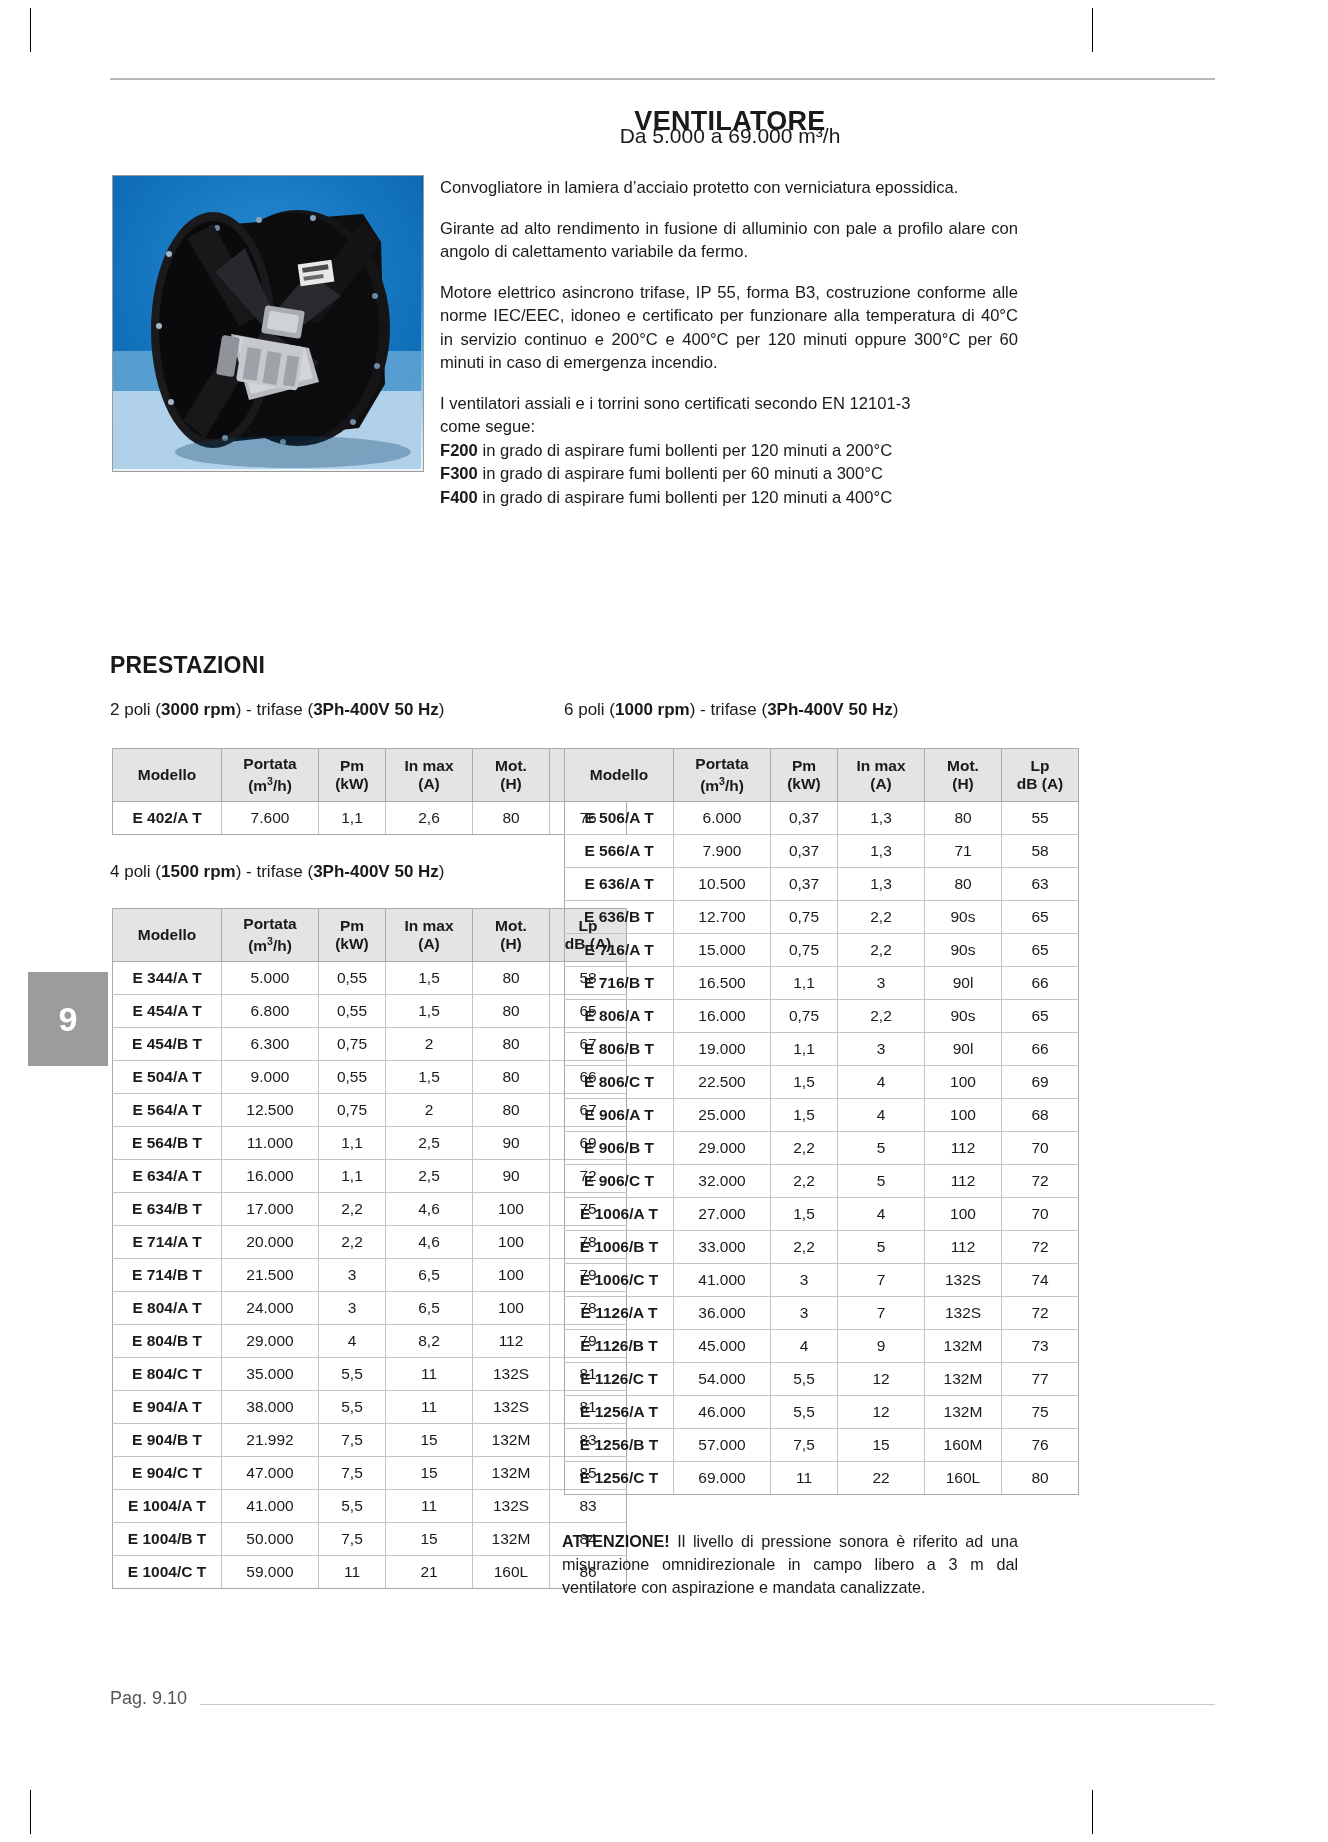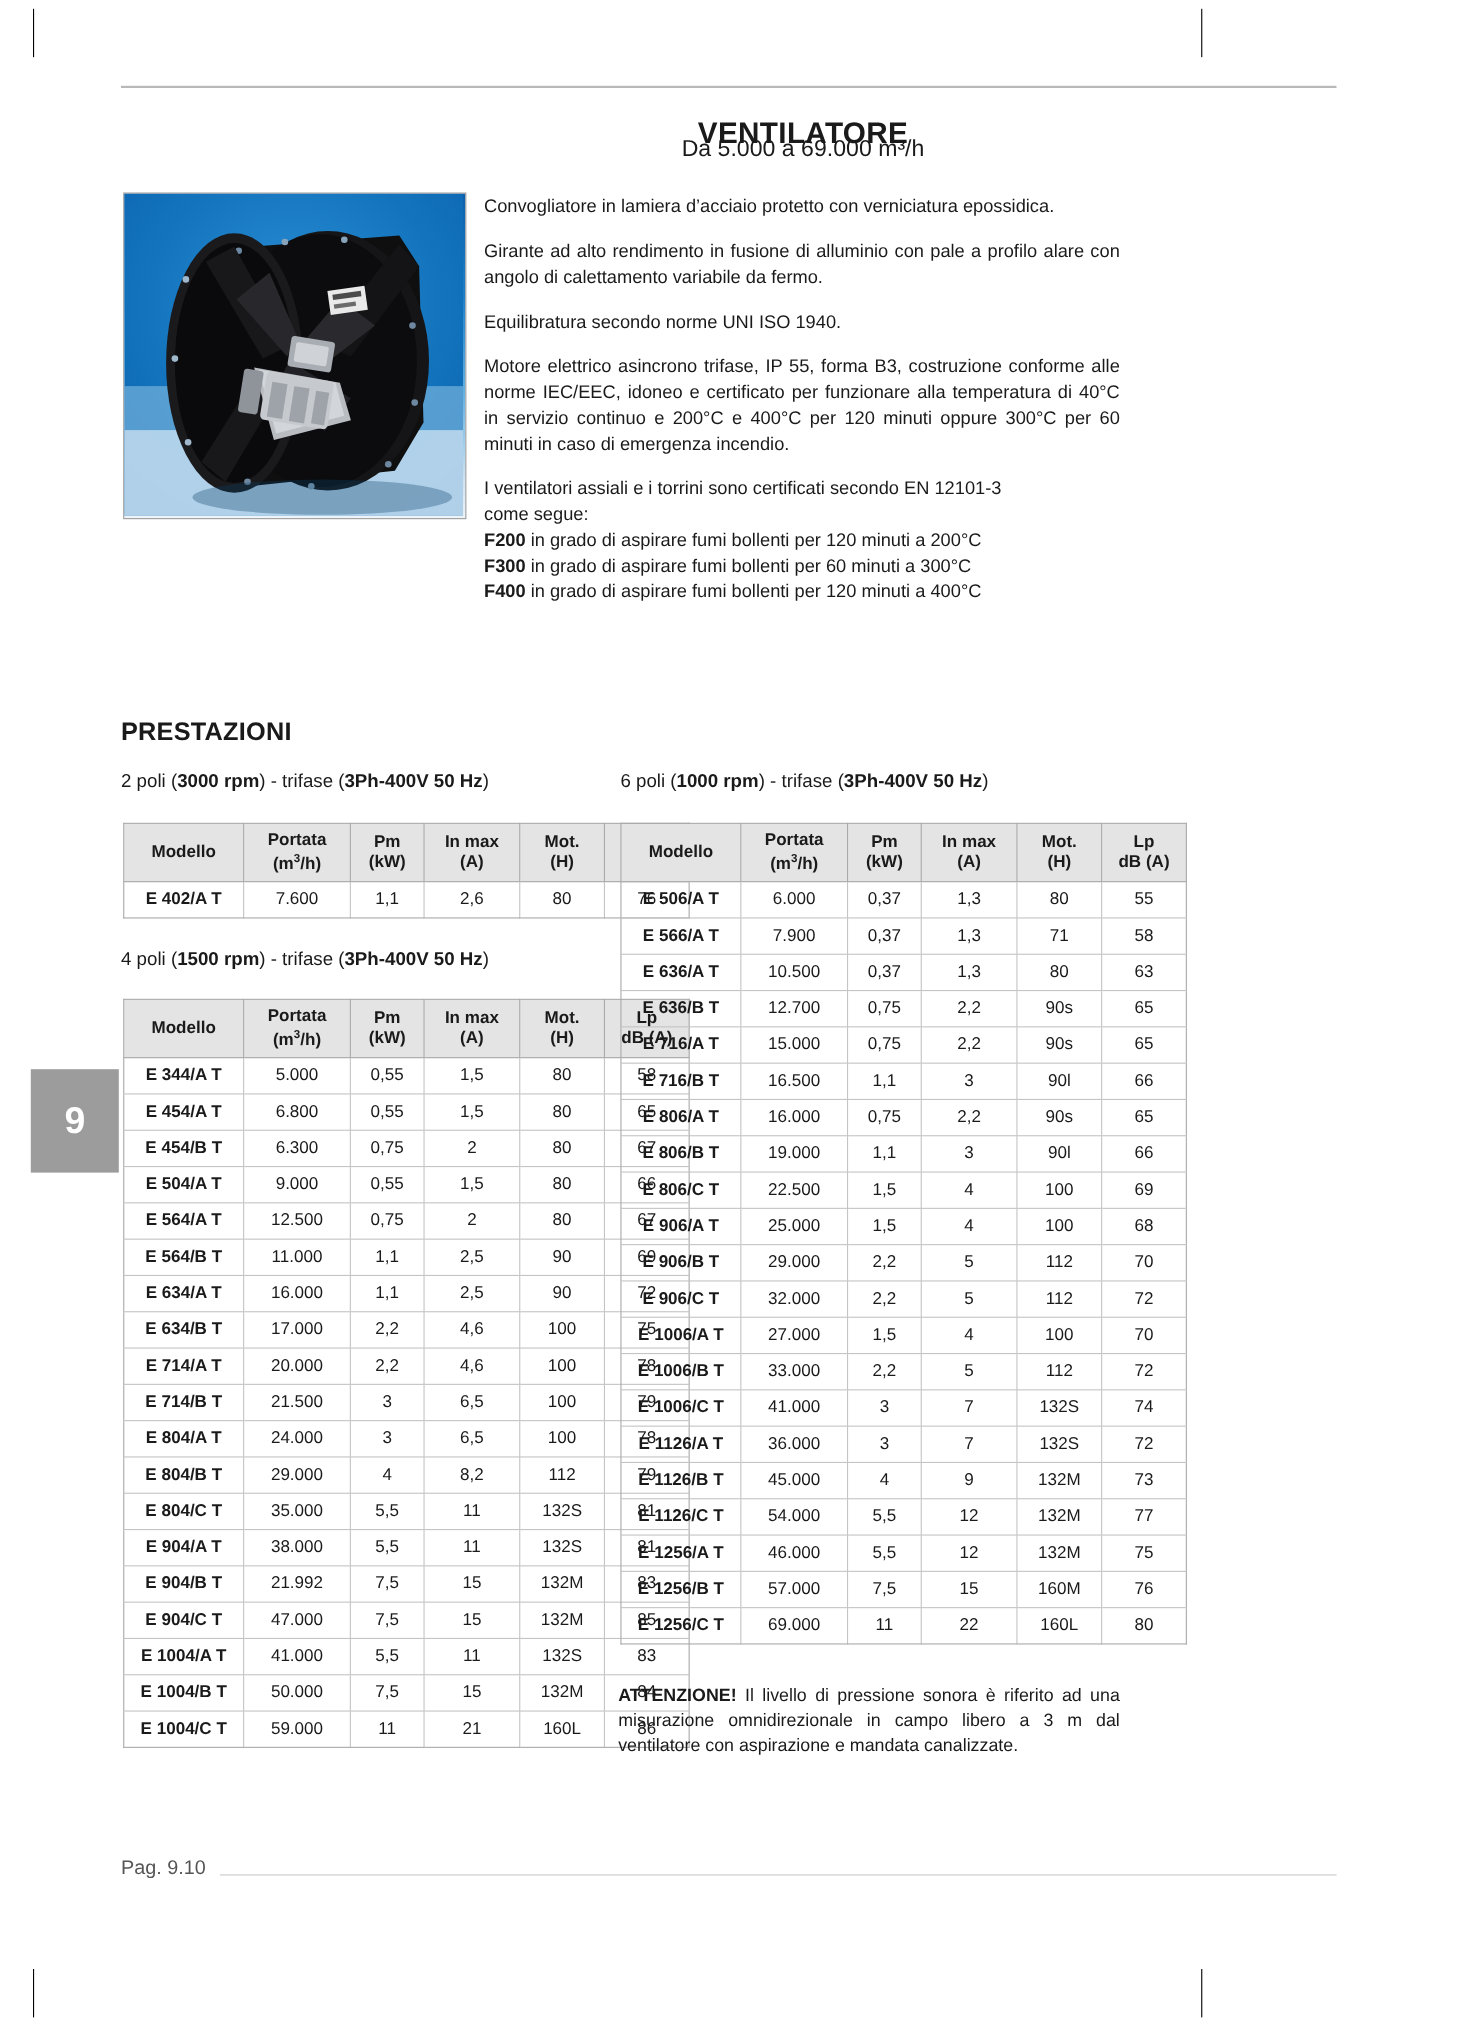--- a/index.html
+++ b/index.html
@@ -139,21 +139,20 @@
       <rect x="190" y="90" width="26" height="5" fill="#4a4a4a" transform="rotate(-8 203 97)"></rect>
       <rect x="190" y="99" width="20" height="4" fill="#6a6a6a" transform="rotate(-8 203 97)"></rect>
 
       <ellipse cx="180" cy="276" rx="118" ry="16" fill="#0a3e68" opacity="0.32"></ellipse>
     </svg>
   </div>
 
   <div class="col-r" style="top:176px;">
     <p>Convogliatore in lamiera d’acciaio protetto con verniciatura epossidica.</p>
     <p>Girante ad alto rendimento in fusione di alluminio con pale a profilo alare con angolo di calettamento variabile da fermo.</p>
-    <p class="nj">Equilibratura secondo norme UNI ISO 1940.</p>
     <p>Motore elettrico asincrono trifase, IP 55, forma B3, costruzione conforme alle norme IEC/EEC, idoneo e certificato per funzionare alla temperatura di 40°C in servizio continuo e 200°C e 400°C per 120 minuti oppure 300°C per 60 minuti in caso di emergenza incendio.</p>
     <p class="nj" style="margin-bottom:12px">
       <span>I ventilatori assiali e i torrini sono certificati secondo EN 12101-3</span><br>
       <span>come segue:</span><br>
       <b>F200</b><span> in grado di aspirare fumi bollenti per 120 minuti a 200°C</span><br>
       <b>F300</b><span> in grado di aspirare fumi bollenti per 60 minuti a 300°C</span><br>
       <b>F400</b><span> in grado di aspirare fumi bollenti per 120 minuti a 400°C</span>
     </p>
   </div>
 

